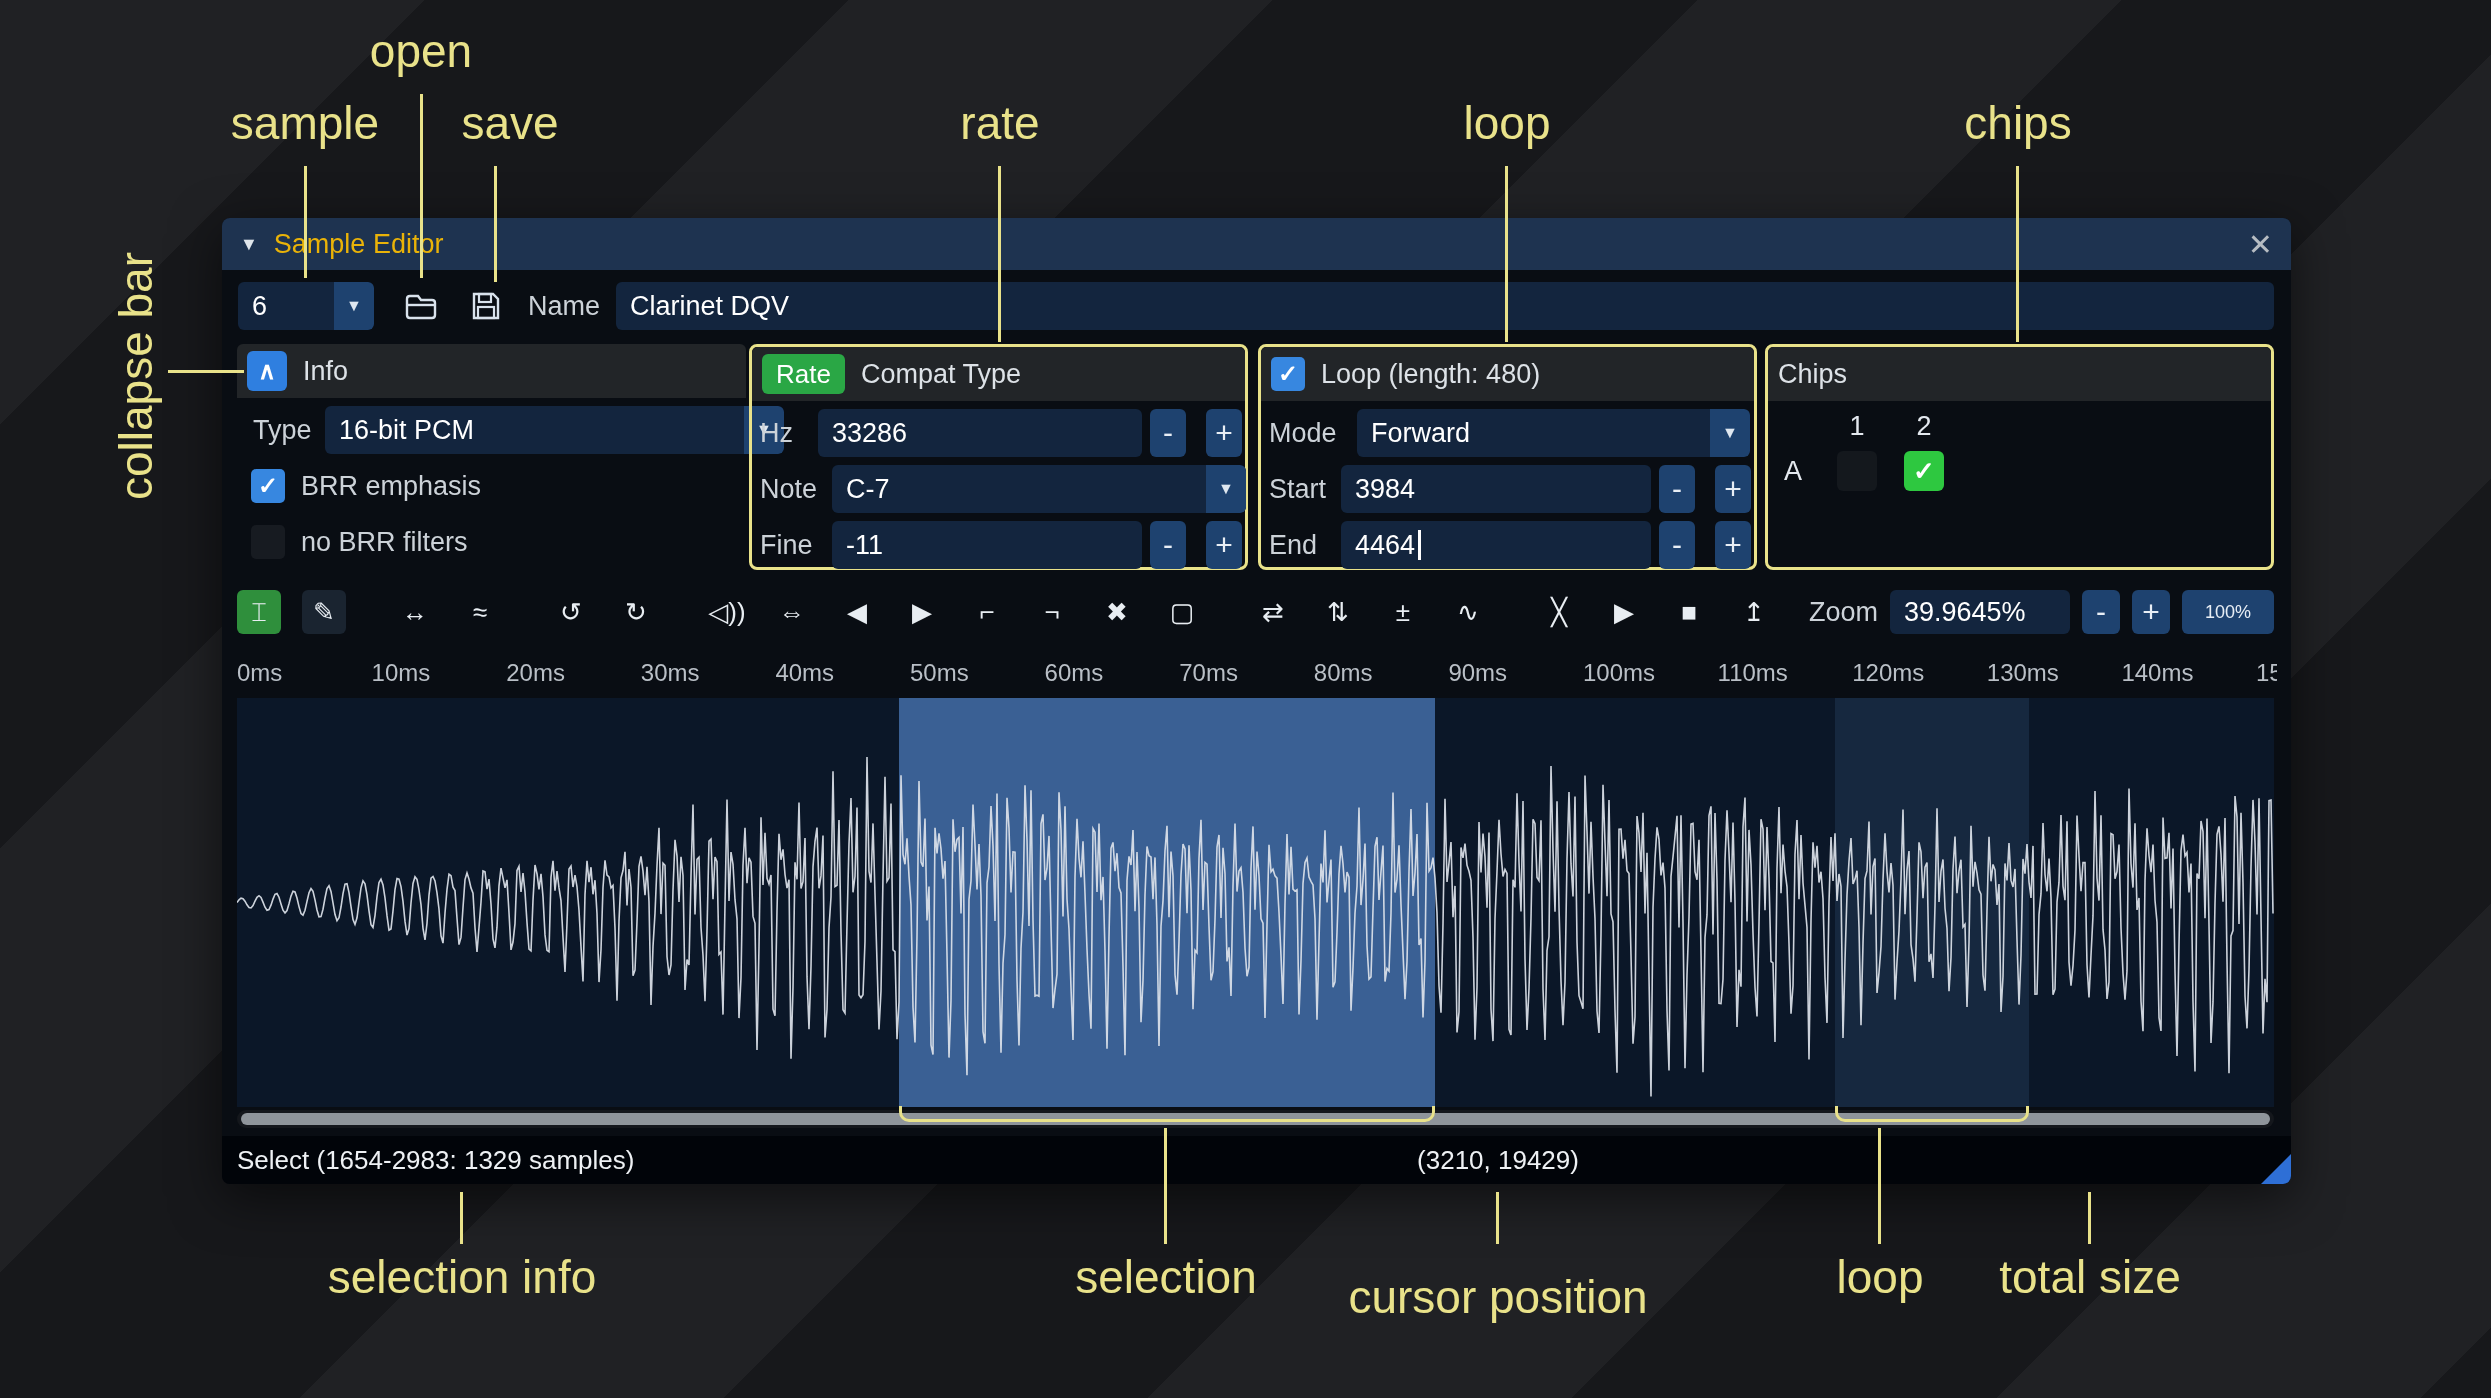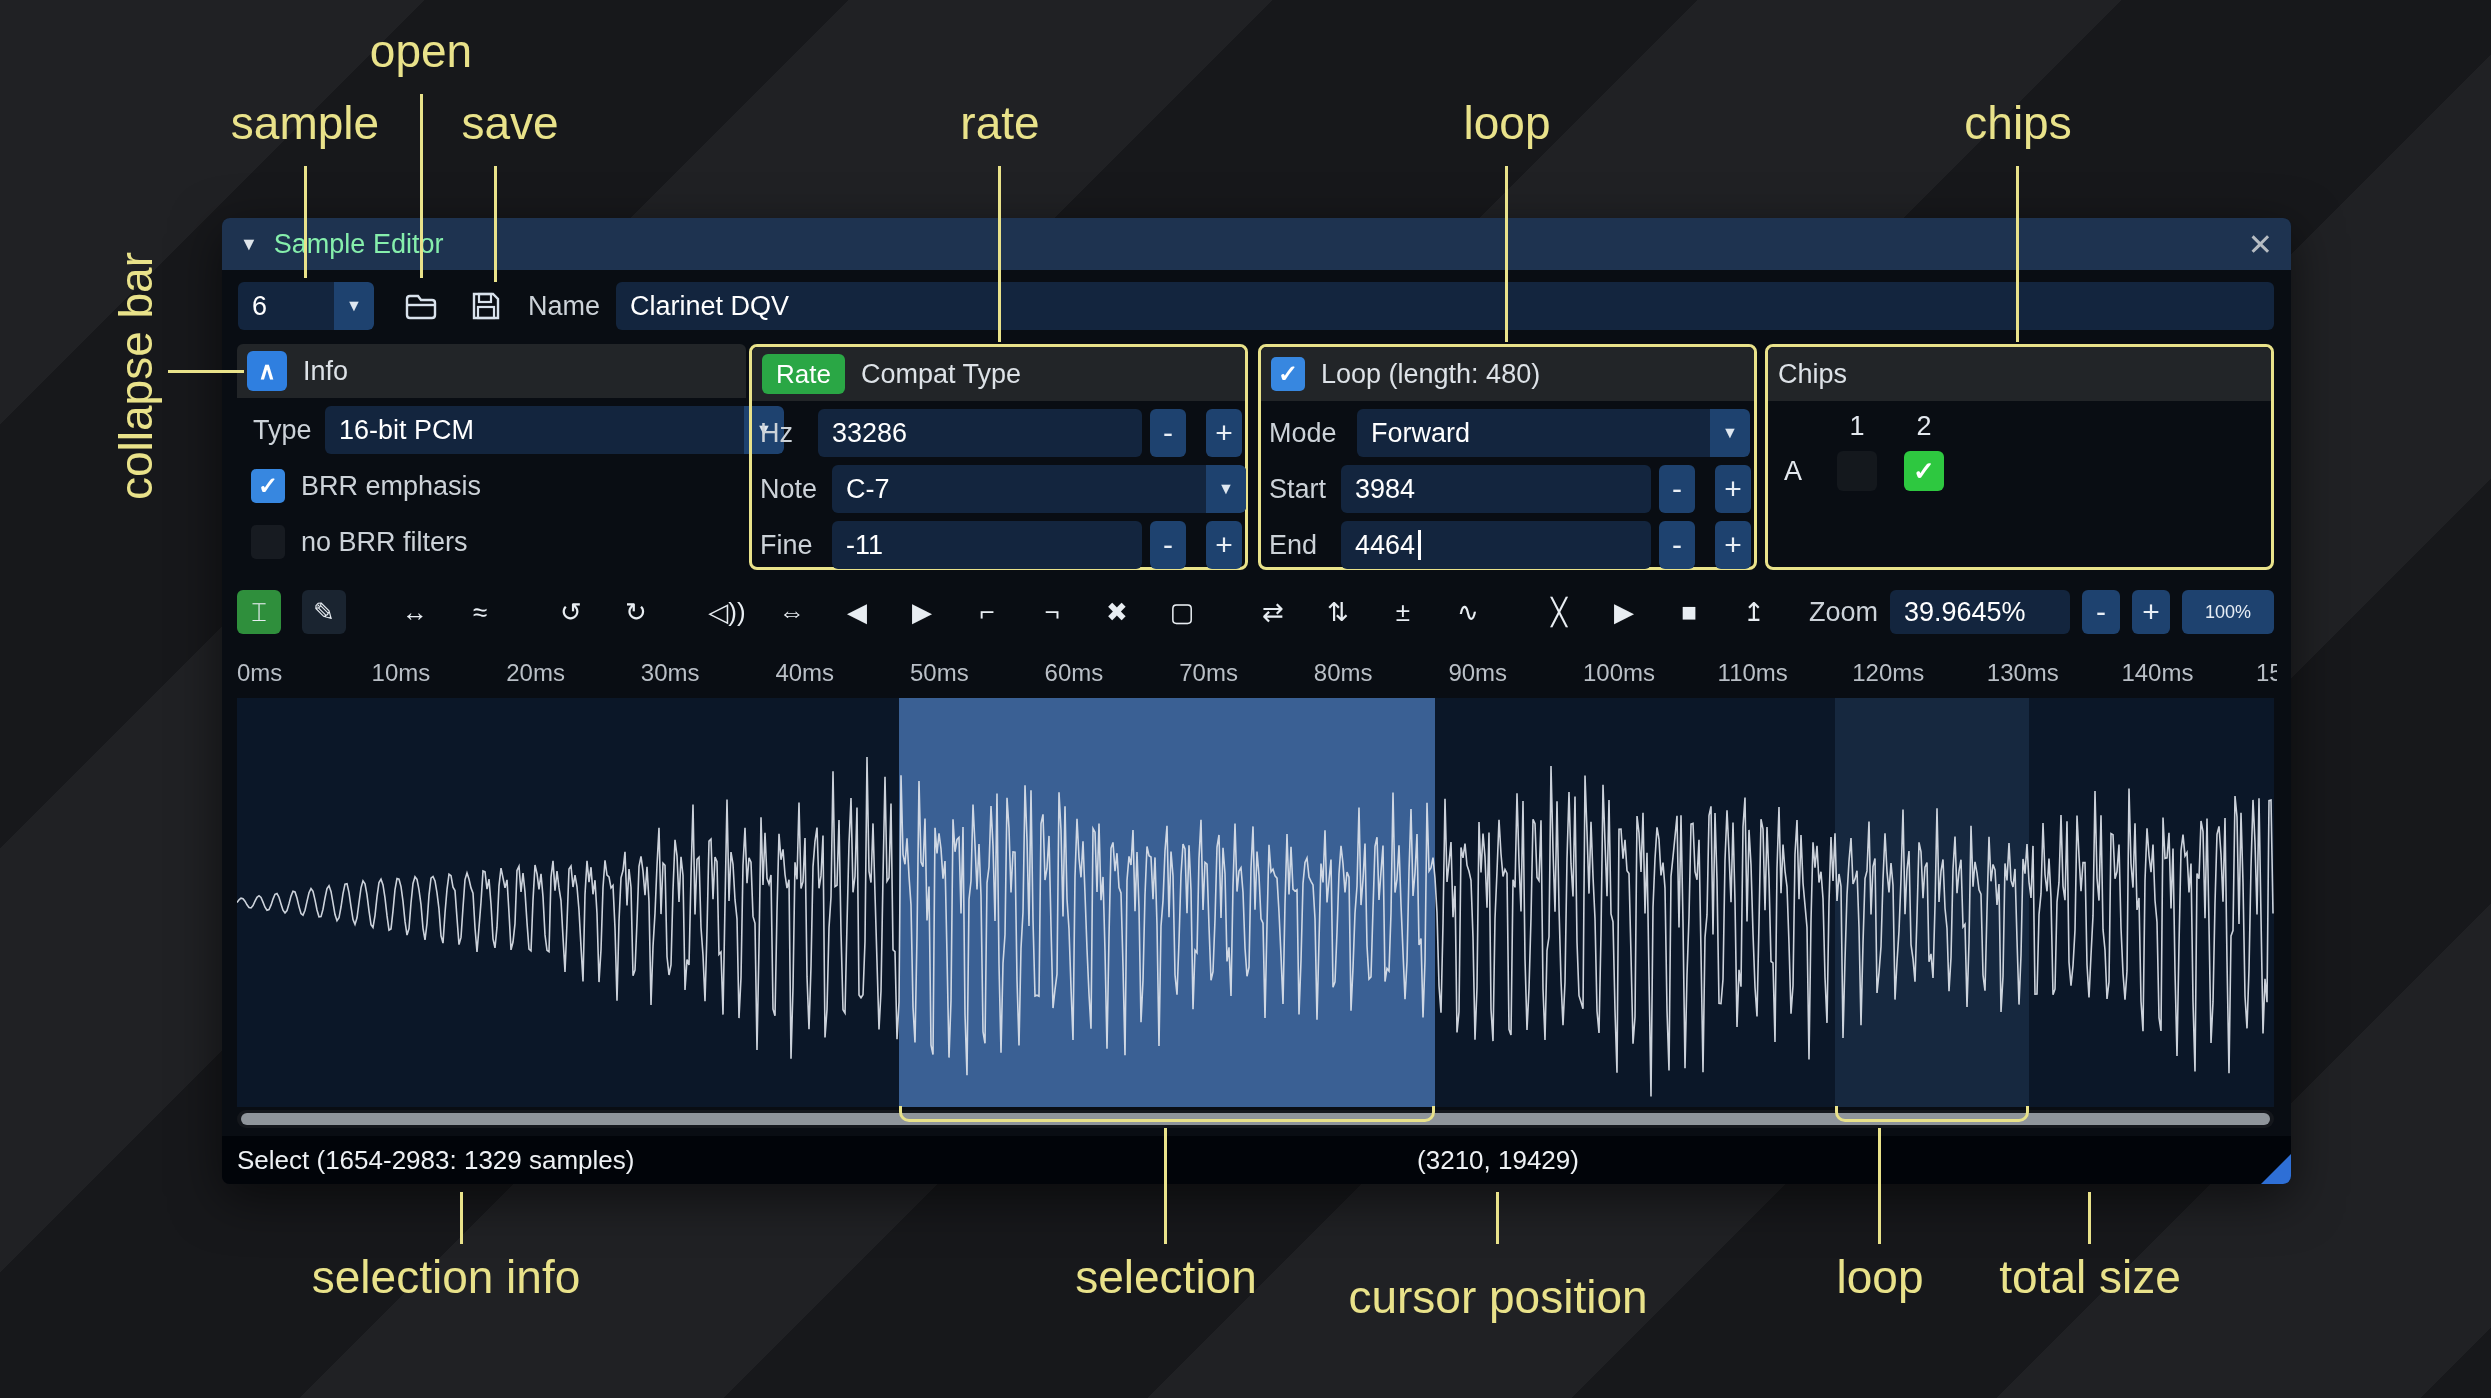--- a/index.html
+++ b/index.html
@@ -25,21 +25,21 @@
   .vline{position:absolute;width:3px;background:var(--yel);z-index:40;}
   .hline{position:absolute;height:3px;background:var(--yel);z-index:40;}
   .bracket{position:absolute;height:16px;border:3px solid var(--yel);border-top:none;
     border-radius:0 0 10px 10px;z-index:40;background:transparent;}
   
   .window{position:absolute;left:222px;top:218px;width:2069px;height:966px;
     background:var(--win-bg);border-radius:8px;box-shadow:0 14px 50px rgba(0,0,0,.55);overflow:hidden;z-index:10;}
   .titlebar{position:absolute;left:0;top:0;right:0;height:52px;background:#1e3350;
     display:flex;align-items:center;padding:0 18px;gap:16px;}
   .titlebar .tri{font-size:18px;color:#dfe5ea;}
-  .titlebar .ttl{font-size:27px;color:#86efac;}
+  .titlebar .ttl{font-size:27px;color:#eab308;}
   .titlebar .close{margin-left:auto;font-size:30px;color:#b6bcc2;cursor:default;}
   
   .select,.field{position:absolute;background:var(--input-bg);border-radius:6px;height:48px;
     color:#fff;font-size:27px;display:flex;align-items:center;}
   .field{padding:0 14px;}
   .select{padding:0;justify-content:space-between;overflow:hidden;}
   .select .val{padding-left:14px;}
   .arrowbox{width:40px;height:48px;background:var(--btn-blue);display:flex;align-items:center;
     justify-content:center;font-size:16px;color:#dfe7f0;flex:none;border-radius:0 6px 6px 0;}
   .iconbtn{position:absolute;width:48px;height:48px;display:flex;align-items:center;justify-content:center;}
@@ -110,21 +110,21 @@
 <div class="ann-rot" style="left:136px;top:376px;">collapse bar</div>
 
 <div class="vline" style="left:420px;top:94px;height:184px;"></div>
 <div class="vline" style="left:304px;top:166px;height:112px;"></div>
 <div class="vline" style="left:494px;top:166px;height:116px;"></div>
 <div class="vline" style="left:998px;top:166px;height:176px;"></div>
 <div class="vline" style="left:1505px;top:166px;height:176px;"></div>
 <div class="vline" style="left:2016px;top:166px;height:176px;"></div>
 <div class="hline" style="left:168px;top:370px;width:76px;"></div>
 
-<div class="ann" style="left:446px;top:1250px;">selection info</div>
+<div class="ann" style="left:462px;top:1250px;">selection info</div>
 <div class="ann" style="left:1166px;top:1250px;">selection</div>
 <div class="ann" style="left:1498px;top:1250px;margin-top:20px;">cursor position</div>
 <div class="ann" style="left:1880px;top:1250px;">loop</div>
 <div class="ann" style="left:2090px;top:1250px;">total size</div>
 
 <div class="vline" style="left:460px;top:1192px;height:52px;"></div>
 <div class="vline" style="left:1164px;top:1128px;height:116px;"></div>
 <div class="vline" style="left:1496px;top:1192px;height:52px;"></div>
 <div class="vline" style="left:1878px;top:1128px;height:116px;"></div>
 <div class="vline" style="left:2088px;top:1192px;height:52px;"></div>

